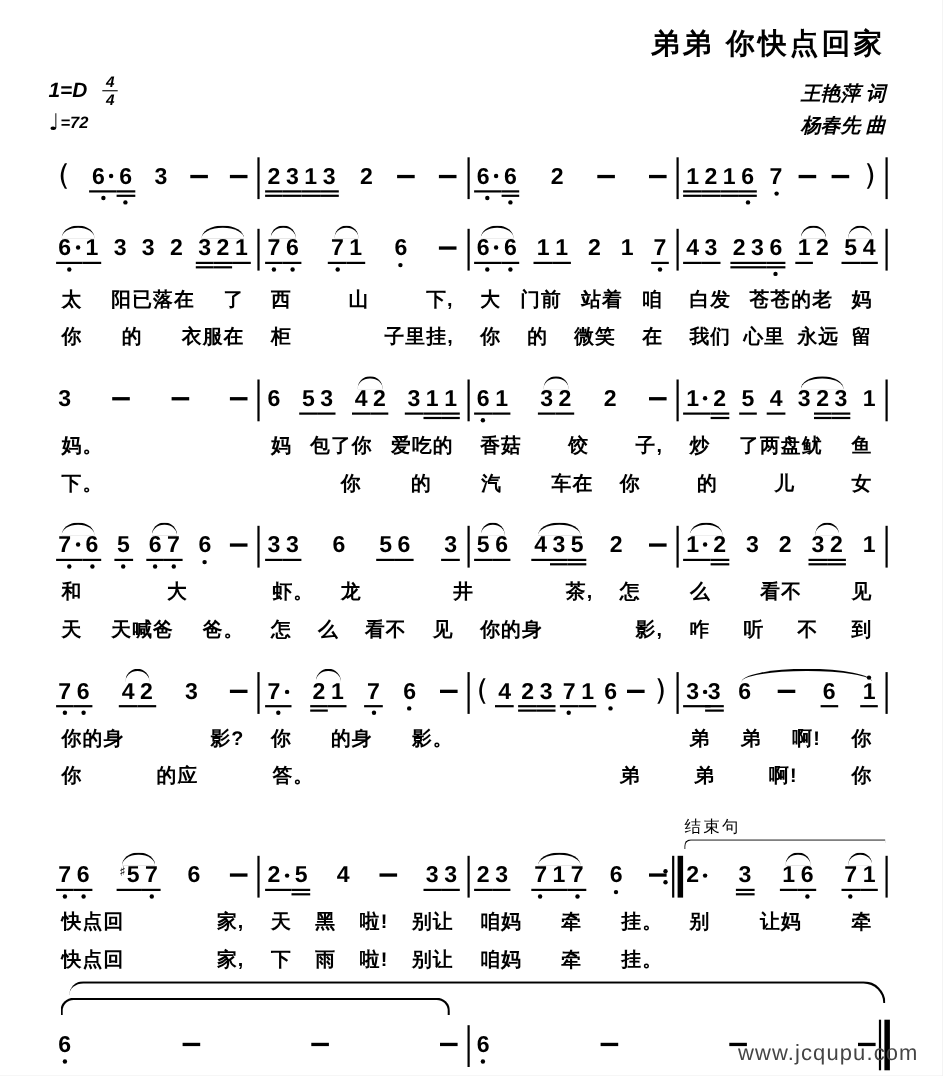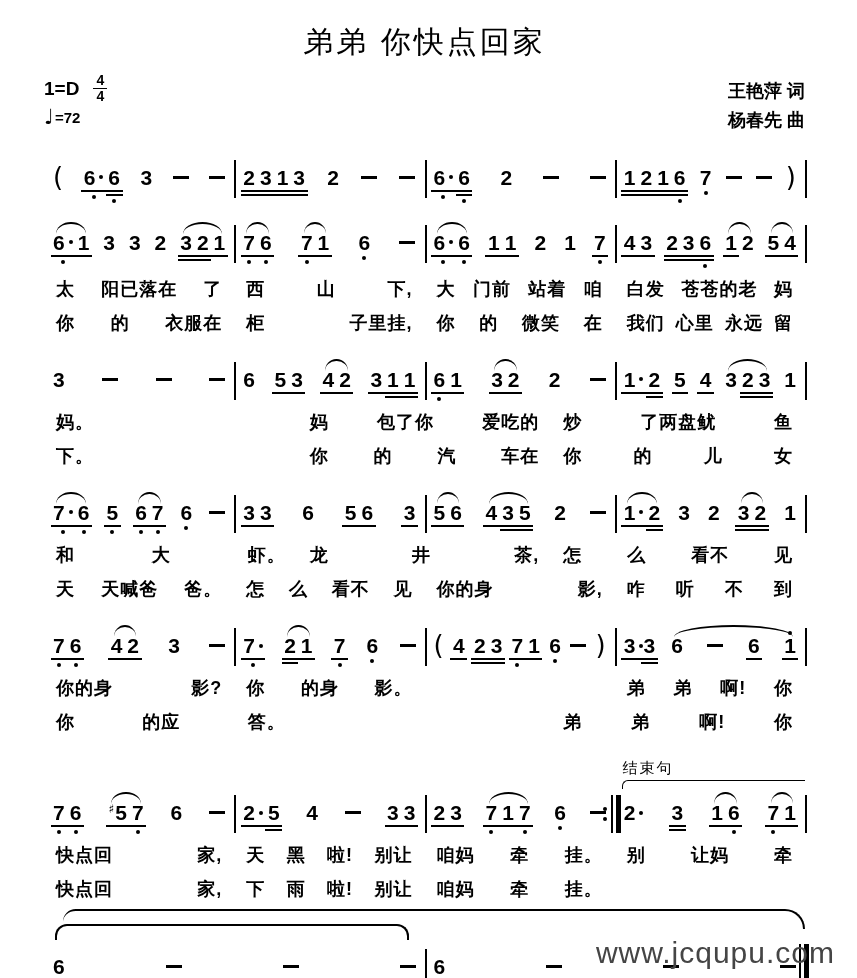--- a/index.html
+++ b/index.html
@@ -1,20 +1,20 @@
 <!DOCTYPE html>
 <html><head>
 <meta charset="utf-8">
 <style>
   html,body{margin:0;padding:0;background:#e8e8e8;}
   .page{position:relative;width:857px;height:978px;background:#ffffff;color:#000;
     font-family:"Liberation Sans",sans-serif;box-sizing:border-box;
     padding:14px 52px 0 44px;overflow:hidden;}
-  .title{text-align:center;font-size:30px;font-weight:400;letter-spacing:3px;margin:8px 0 10px;}
-  .header{display:flex;justify-content:space-between;align-items:flex-start;margin-bottom:23px;}
+  .title{text-align:right;font-size:26px;font-weight:700;letter-spacing:3px;margin:8px 0 10px;}
+  .header{display:flex;justify-content:space-between;align-items:flex-start;margin-bottom:12px;font-style:italic;}
   .keyrow{display:flex;align-items:center;font-weight:700;font-size:19px;}
   .timesig{display:inline-flex;flex-direction:column;align-items:center;font-weight:700;
     font-size:14px;line-height:1.1;margin-left:14px;}
   .timesig .tnum{padding:0 3px;}
   .timesig .tnum:first-child{border-bottom:1.5px solid #000;}
   .tempo{display:flex;align-items:center;font-weight:700;font-size:15px;margin-top:2px;}
   .mglyph{font-family:"DejaVu Sans",sans-serif;font-size:21px;margin-right:1px;line-height:1;}
   .credits{font-weight:700;font-size:18px;line-height:1.6;padding-top:4px;}
 
   
@@ -61,21 +61,21 @@
   .lbl-text{text-align:left;font-size:15px;margin-bottom:2px;letter-spacing:2px;}
   .lbl-line{height:8px;border-top:1.5px solid #000;border-left:1.5px solid #000;
     border-radius:6px 0 0 0;}
 
   .tie{position:absolute;border-top:2.5px solid #000;}
   .tie-outer{left:2.5%;right:0;top:0;height:18px;border-right:2.5px solid #000;
     border-radius:14px 22px 0 0;}
   .tie-inner{left:1.5%;width:46%;top:15px;height:14px;border-left:2.5px solid #000;
     border-right:2.5px solid #000;border-radius:12px 12px 0 0;}
 
-  .watermark{position:absolute;right:22px;bottom:8px;font-size:30px;color:#454545;
+  .watermark{position:absolute;right:22px;bottom:8px;font-size:20px;color:#454545;
     letter-spacing:1px;margin-top:20px;}
 </style>
 </head>
 <body>
 
 <div class="page">
   <h1 class="title">弟弟 你快点回家</h1>
 
   <div class="header">
     <div class="keyblock">
@@ -942,20 +942,25 @@
         <div class="lyrics">
           <div class="lyr-m">
             <span>妈。</span>
           </div>
           <div class="lyr-m">
             <span>妈</span>
             <span>包了你</span>
             <span>爱吃的</span>
           </div>
           <div class="lyr-m">
+            <span>香菇</span>
+            <span>饺</span>
+            <span>子,</span>
+          </div>
+          <div class="lyr-m">
             <span>炒</span>
             <span>了两盘鱿</span>
             <span>鱼</span>
           </div>
         </div>
         <div class="lyrics">
           <div class="lyr-m">
             <span>下。</span>
           </div>
           <div class="lyr-m">

